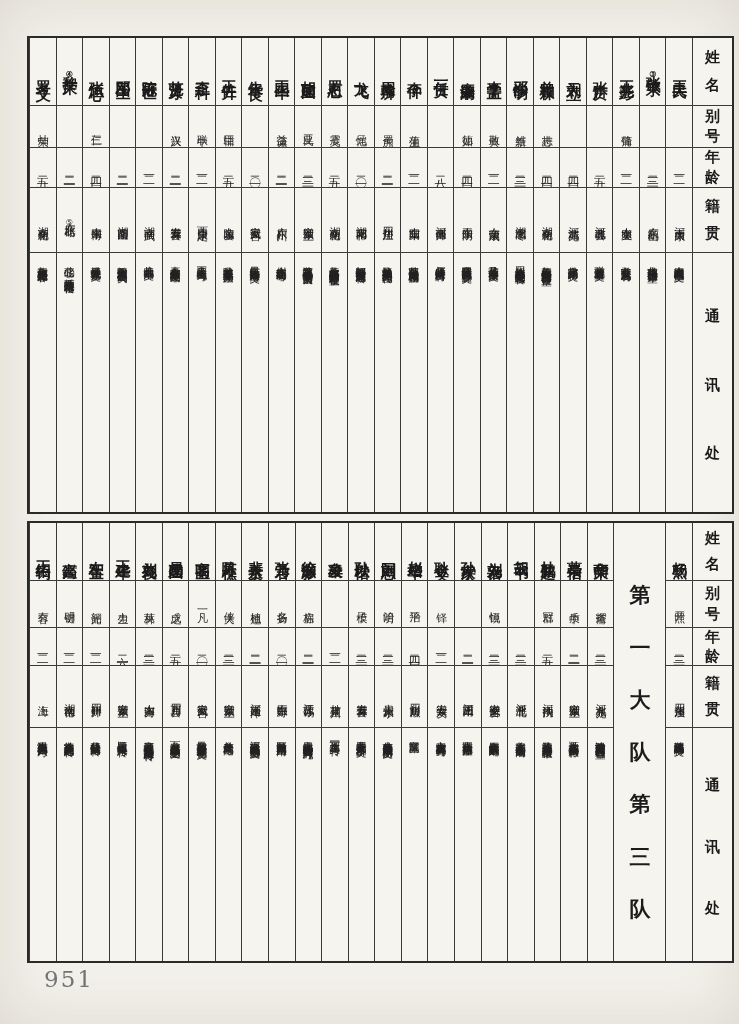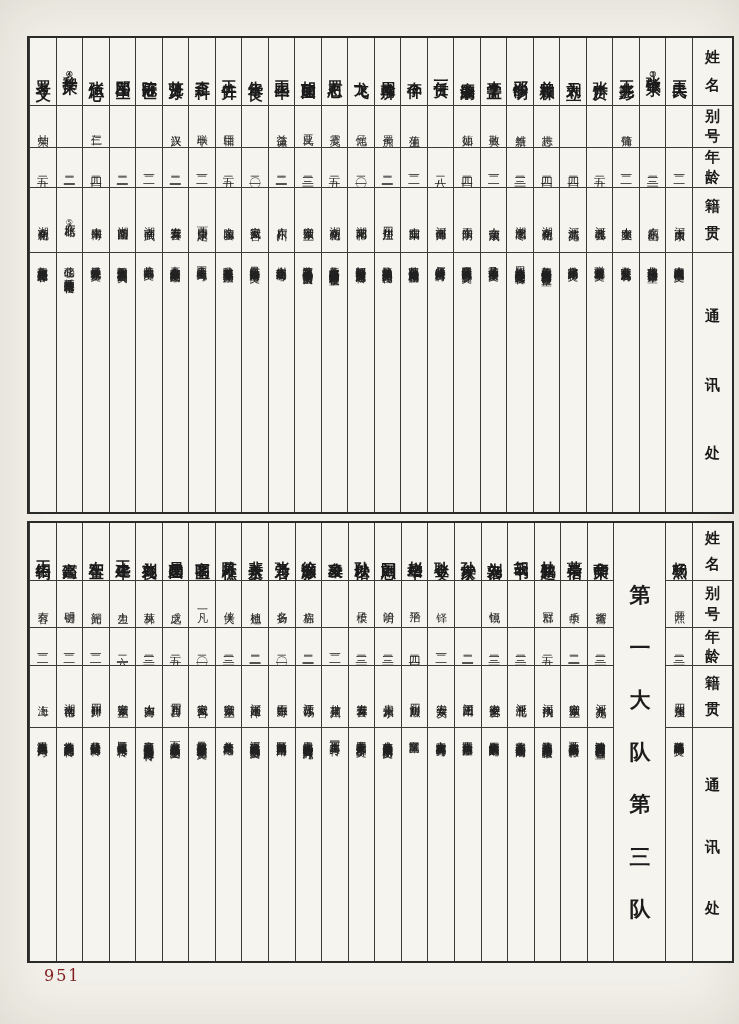--- a/index.html
+++ b/index.html
@@ -25,21 +25,21 @@
   .t-alias{font-size:11px;color:#2a2a2a;}
   .t-age{font-size:12px;}
   .t-origin{font-size:11px;}
   .t-addr{font-size:10.5px;letter-spacing:.5px;color:#222;}
   .mark{font-size:8px;letter-spacing:0;}
   .hcell{flex-direction:column;justify-content:space-evenly;align-items:center;
          font-weight:700;font-size:15px;}
   .hcell span{display:block;}
   .divider-cell{flex:1;border-bottom:none;flex-direction:column;justify-content:space-evenly;
                 align-items:center;font-size:21px;font-weight:700;padding:34px 0 14px 0;}
-  .pagenum{position:absolute;left:44px;top:966px;font-size:16px;letter-spacing:2px;color:#7f1d1d;}
+  .pagenum{position:absolute;left:44px;top:966px;font-size:23px;letter-spacing:2px;color:#737373;}
 </style>
 </head>
 <body>
 
 <div class="page">
   <div class="sec sec-top">
       <div class="col header-col">
         <div class="cell hcell c-name">
           <span>姓</span>
           <span>名</span>

